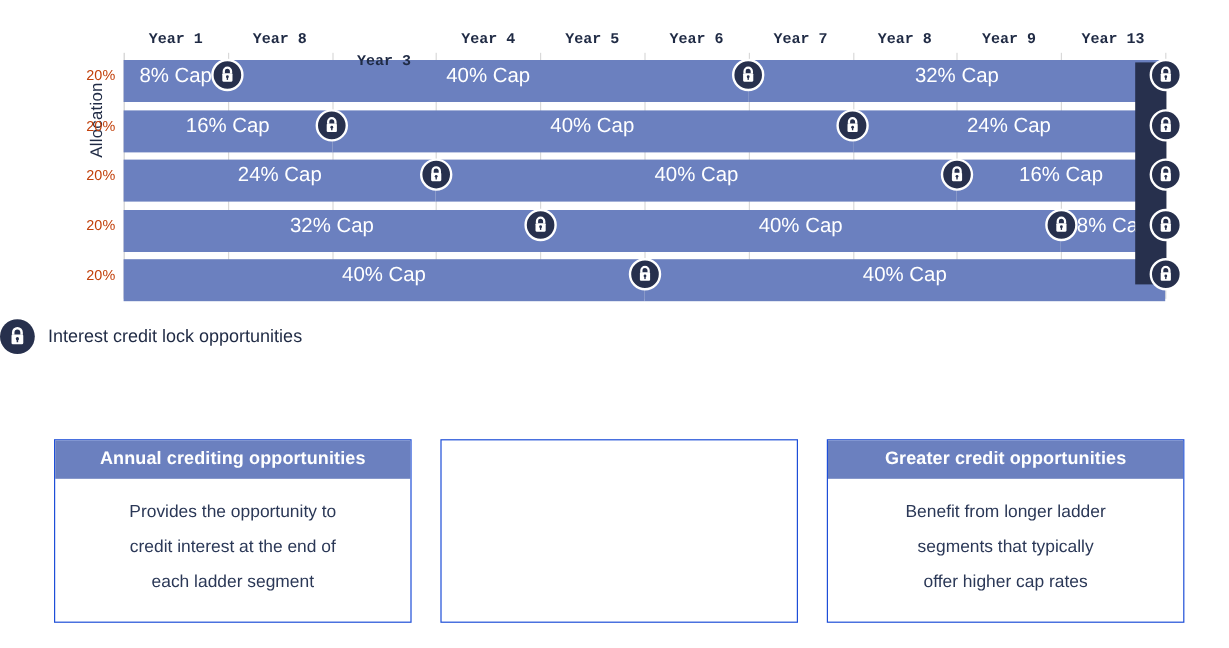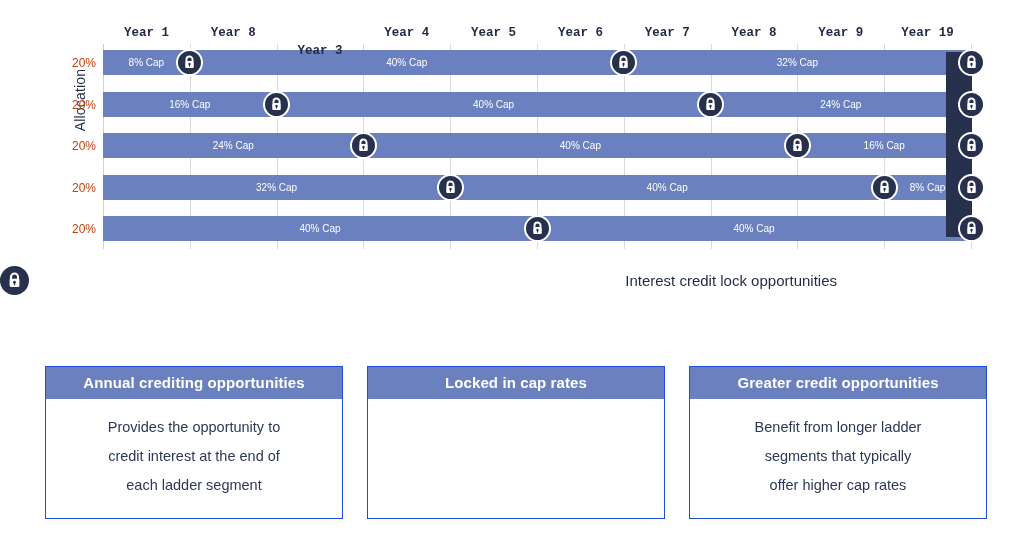--- a/index.html
+++ b/index.html
@@ -82,24 +82,24 @@
 
   
   .bar-row {
     position: absolute;
     left: 0;
     height: 25px;
   }
   .seg {
     position: absolute;
     top: 0;
-    height: 25px;
+    height: 35px;
     background: #6B80BF;
     color: #ffffff;
-    font-size: 10px;
+    font-size: 17px;
     line-height: 25px;
     text-align: center;
     white-space: nowrap;
     overflow: visible;
   }
 
   
   #right-connector {
     position: absolute;
     left: 946px;
@@ -125,21 +125,21 @@
   .lock svg { display: block; }
 
   
   #legend {
     position: absolute;
     left: 0;
     top: 266px;
     width: 837px;
     display: flex;
     align-items: center;
-    justify-content: space-between;
+    justify-content: flex-start;
     gap: 11px;
   }
   #legend .lock-static {
     position: relative;
     width: 29px;
     height: 29px;
     border-radius: 50%;
     background: #27304d;
     display: flex;
     align-items: center;
@@ -235,21 +235,21 @@
   <div id="right-connector"></div>
 <div class="year-label" style="left: 101.4px; width: 90px; top: 26px;">Year 1</div>
     <div class="year-label" style="left: 188.2px; width: 90px; top: 26px;">Year 8</div>
     <div class="year-label" style="left: 275px; width: 90px; top: 26px; margin-top: 18px;">Year 3</div>
     <div class="year-label" style="left: 361.8px; width: 90px; top: 26px;">Year 4</div>
     <div class="year-label" style="left: 448.6px; width: 90px; top: 26px;">Year 5</div>
     <div class="year-label" style="left: 535.4px; width: 90px; top: 26px;">Year 6</div>
     <div class="year-label" style="left: 622.2px; width: 90px; top: 26px;">Year 7</div>
     <div class="year-label" style="left: 709px; width: 90px; top: 26px;">Year 8</div>
     <div class="year-label" style="left: 795.8px; width: 90px; top: 26px;">Year 9</div>
-    <div class="year-label" style="left: 882.6px; width: 90px; top: 26px;">Year 19</div>
+    <div class="year-label" style="left: 882.6px; width: 90px; top: 26px;">Year 13</div>
     <div class="alloc-label" style="top: 56px;">20%</div>
     <div class="lock" style="left: 176.3px; top: 49px;">
       <svg width="13" height="15" viewBox="0 0 15 17" aria-hidden="true">
         <path d="M4 7 V5 a3.5 3.5 0 0 1 7 0 V7" fill="none" stroke="#ffffff" stroke-width="2.2"></path>
         <rect x="2.6" y="6.7" width="9.8" height="8.2" rx="1.1" fill="#ffffff"></rect>
         <circle cx="7.5" cy="10.2" r="1.35" fill="#27304d"></circle>
         <rect x="6.85" y="10.2" width="1.3" height="3" fill="#27304d"></rect>
       </svg>
     </div>
     <div class="lock" style="left: 610.3px; top: 49px;">
@@ -375,21 +375,20 @@
 </div>
 
 <div id="cards">
   <div class="card">
     <div class="card-header">Annual crediting opportunities</div>
     <div class="card-body">Provides the opportunity to
 credit interest at the end of
 each ladder segment</div>
   </div>
   <div class="card">
-    <div class="card-header">Locked in cap rates</div>
   </div>
   <div class="card">
     <div class="card-header">Greater credit opportunities</div>
     <div class="card-body">Benefit from longer ladder
 segments that typically
 offer higher cap rates</div>
   </div>
 </div>
 
 </body></html>

